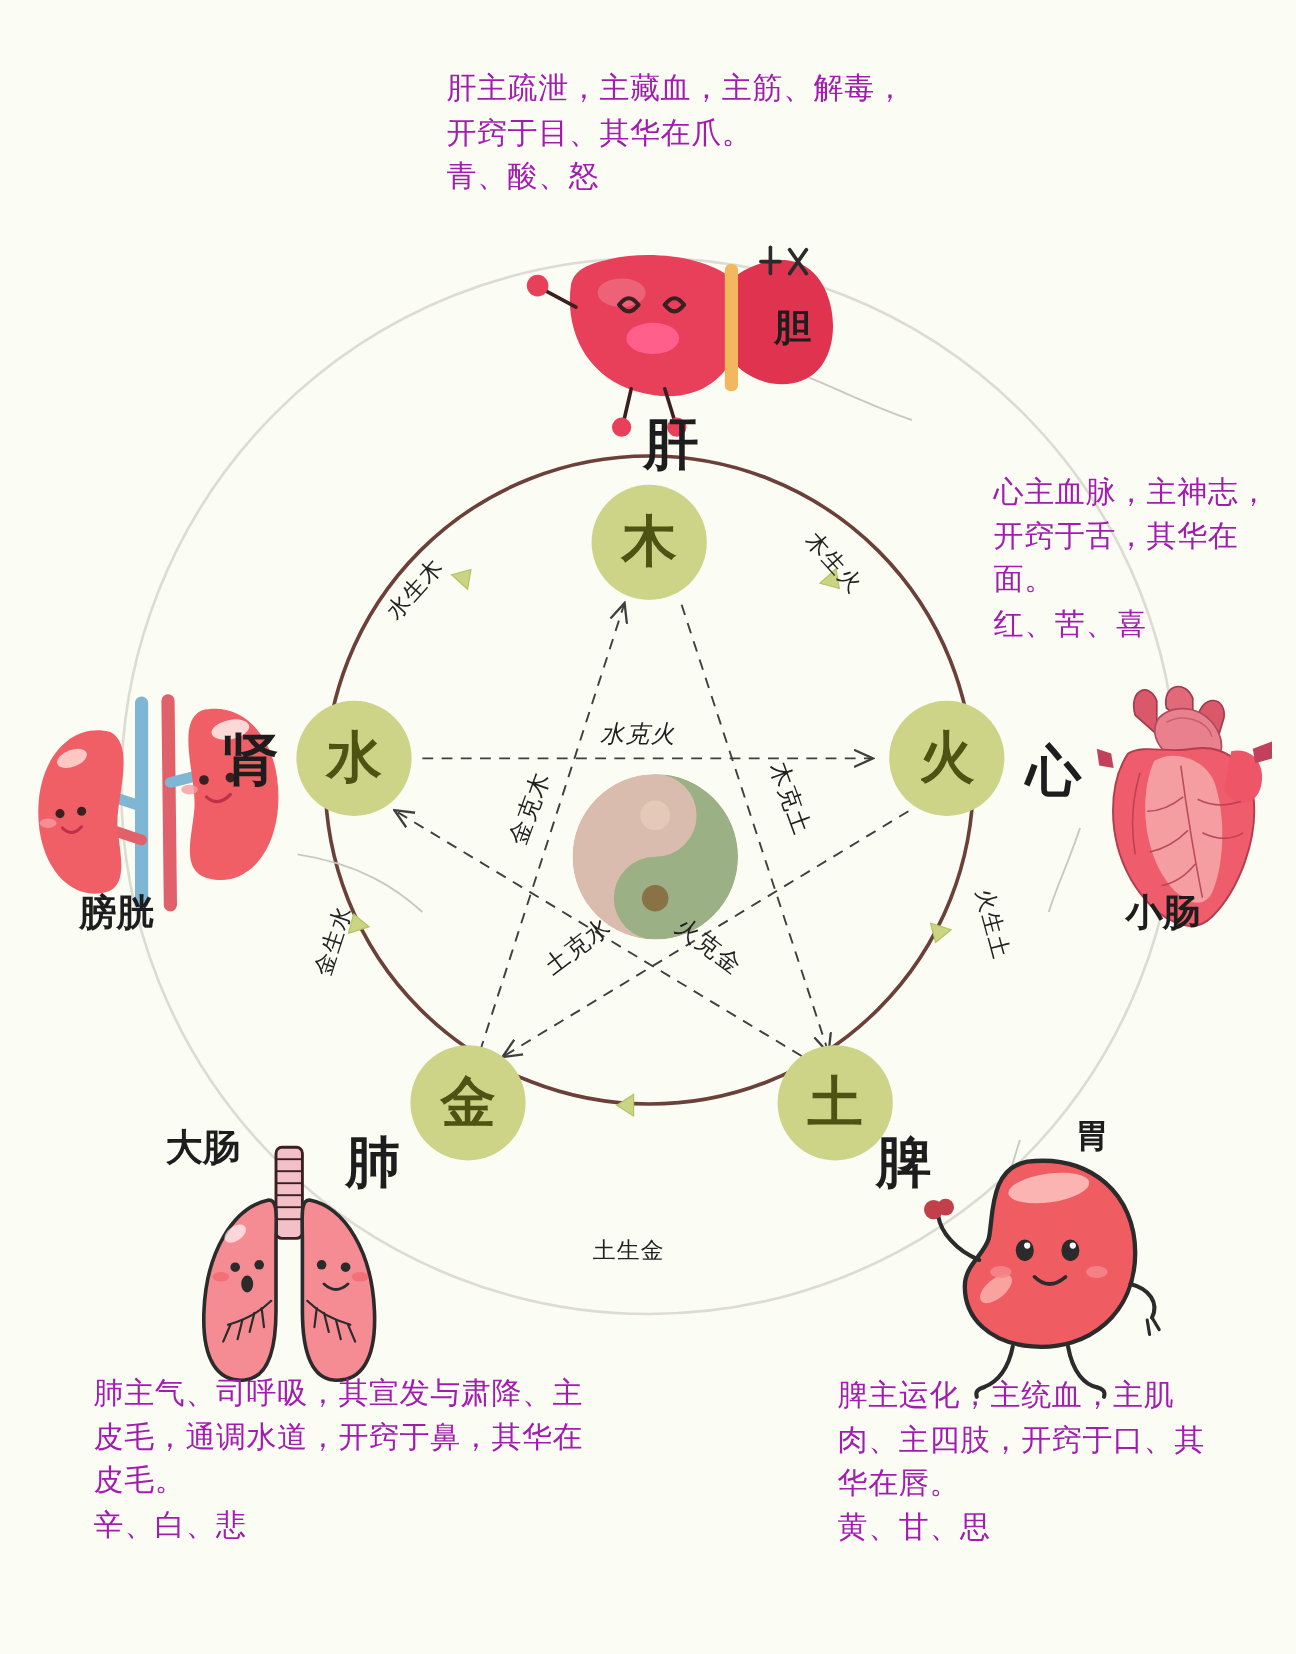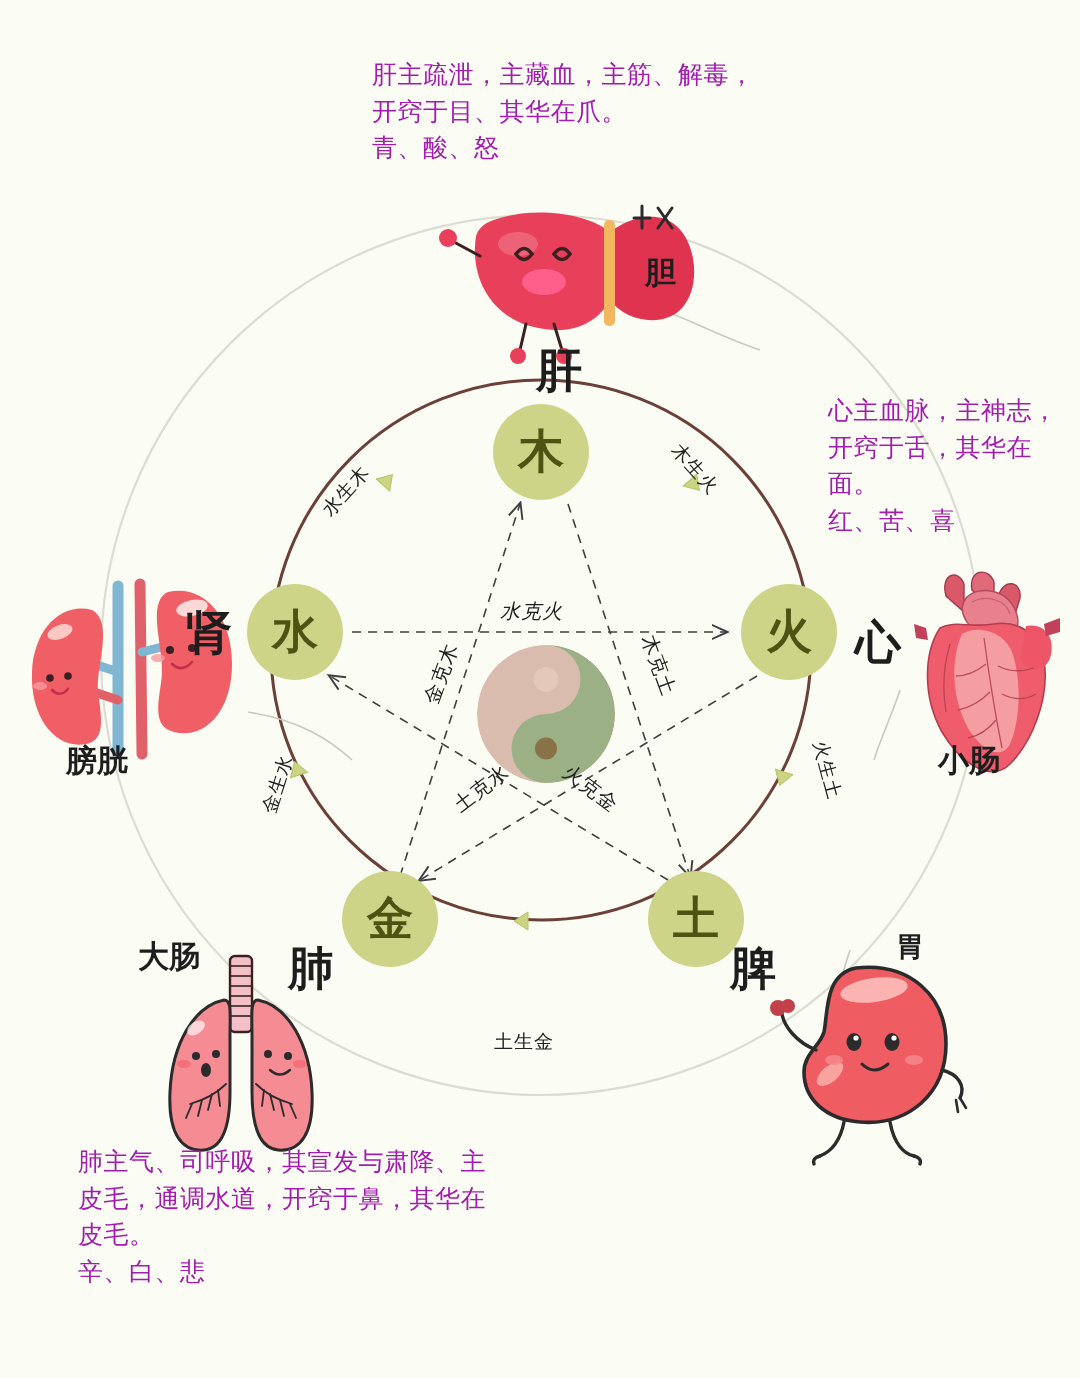--- a/index.html
+++ b/index.html
@@ -376,14 +376,16 @@
 
   <div class="organ-name" id="lbl-pi">脾</div>
   <div class="organ-name" id="lbl-wei">胃</div>
 
   <div class="desc" id="desc-liver">肝主疏泄，主藏血，主筋、解毒，开窍于目、其华在爪。
 青、酸、怒</div>
   <div class="desc" id="desc-heart">心主血脉，主神志，开窍于舌，其华在面。
 红、苦、喜</div>
   <div class="desc" id="desc-lung">肺主气、司呼吸，其宣发与肃降、主皮毛，通调水道，开窍于鼻，其华在皮毛。
 辛、白、悲</div>
+  <div class="desc" id="desc-spleen">脾主运化，主统血，主肌肉、主四肢，开窍于口、其华在唇。
+黄、甘、思</div>
 
 </div>
 
 </body></html>

